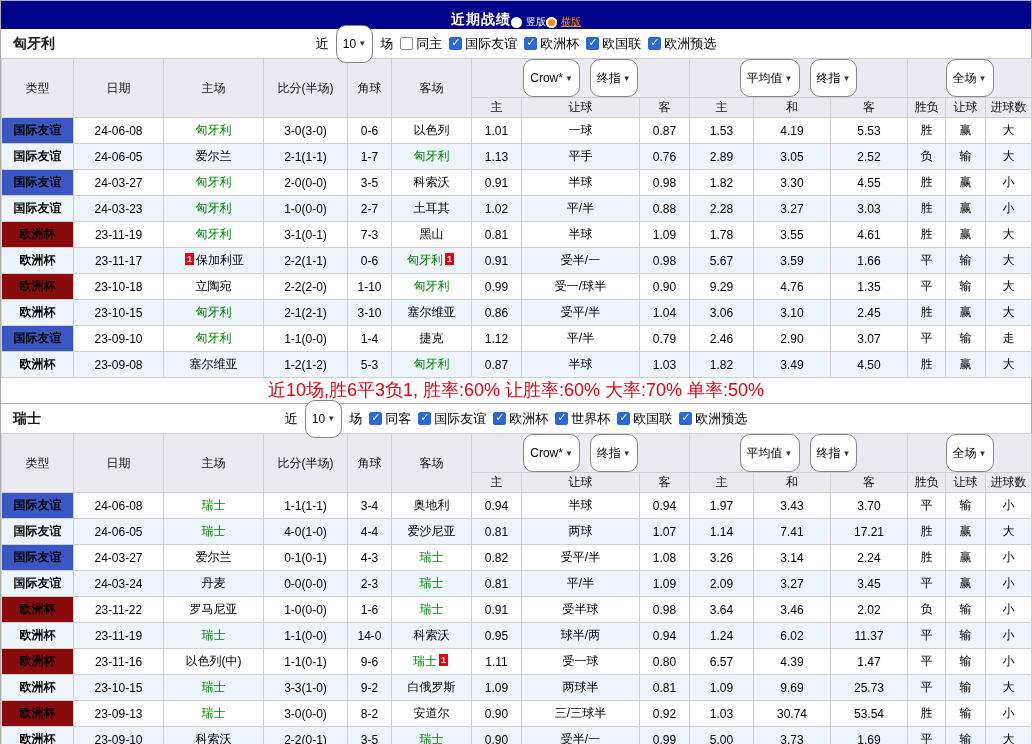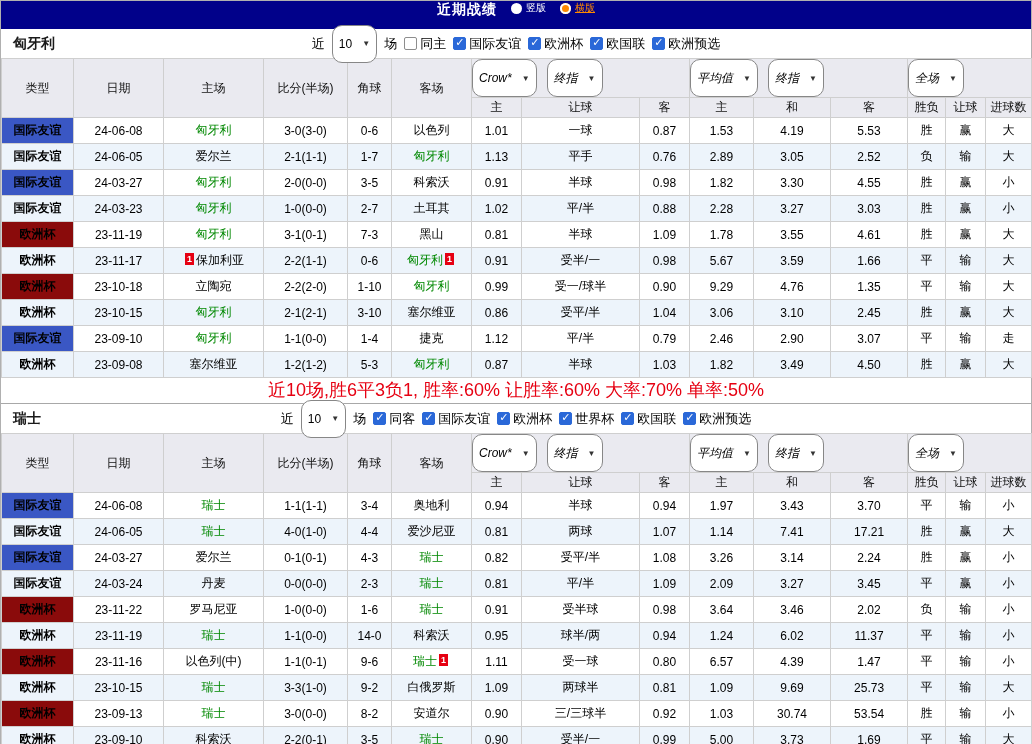--- a/index.html
+++ b/index.html
@@ -1,39 +1,39 @@
 <!DOCTYPE html>
 <html style="--topbar-bg: #01018a; --accent-orange: #ff8a00; --checkbox-blue: #2a68d8; --header-bg: #eaeaf0; --alt-row-bg: #edf4fb; --league-friendly-bg: #3a57c4; --league-cup-bg: #8a0b0b; --team-green: #008800; --score-red: #e60012; --result-red: #e60012; --result-green: #089b08; --result-blue: #0066cc;"><head>
 <meta charset="utf-8">
 <style>
   *{box-sizing:border-box;margin:0;padding:0;}
   body{background:#ffffff;font-family:"Liberation Sans","DejaVu Sans",sans-serif;}
   .page{width:1032px;background:#fff;border:1px solid #b0b0b0;}
-  .topbar{height:28px;background:var(--topbar-bg,#01018a);display:flex;align-items:flex-start;justify-content:center;gap:14px;}
+  .topbar{height:28px;background:var(--topbar-bg,#01018a);display:flex;align-items:flex-end;justify-content:center;}
   .tb-title{color:#fff;font-size:14px;font-weight:bold;letter-spacing:1px;}
   .radio-opt{display:inline-flex;align-items:center;gap:4px;font-size:10px;color:#fff;cursor:pointer;}
   .radio-opt .radio{width:11px;height:11px;border-radius:50%;background:#fff;flex:none;}
   .radio-opt.selected{color:var(--accent-orange,#ff8a00);text-decoration:underline;}
   .radio-opt.selected .radio{background:var(--accent-orange,#ff8a00);box-shadow:inset 0 0 0 2px #fff;}
   .section+.section{border-top:1px solid #a8a8a8;}
   .filterbar{position:relative;height:29px;display:flex;align-items:center;justify-content:center;background:#fff;}
   .team-name{position:absolute;left:12px;font-size:14px;font-weight:bold;color:#1a1a1a;}
   .filter-controls{display:inline-flex;align-items:center;gap:7px;font-size:13px;color:#000;}
   .cbx-label{display:inline-flex;align-items:center;gap:3px;cursor:pointer;font-size:13px;}
   .cbx{width:13px;height:13px;border:1px solid #8d8d8d;border-radius:2px;background:#fff;position:relative;flex:none;}
   .cbx.checked{background:var(--checkbox-blue,#2a68d8);border-color:var(--checkbox-blue,#2a68d8);}
   .cbx.checked::after{content:"✓";position:absolute;left:1px;top:-2px;color:#fff;font-size:11px;font-weight:bold;}
-  .ctl-select{display:inline-flex;align-items:center;gap:10px;height:38px;padding:0 6px;border:1px solid #878787;border-radius:10px;background:#fff;font-size:12px;color:#000;cursor:pointer;white-space:nowrap;}
+  .ctl-select{display:inline-flex;align-items:center;gap:2px;height:38px;padding:0 6px;border:1px solid #878787;border-radius:10px;background:#fff;font-size:12px;color:#000;cursor:pointer;white-space:nowrap;}
   .ctl-select .arrow{font-size:8px;color:#333;}
   table.stats{width:100%;border-collapse:collapse;table-layout:fixed;}
   .stats th,.stats td{border:1px solid #cfcfcf;text-align:center;font-size:12px;white-space:nowrap;overflow:hidden;padding:0;}
   .stats thead th{background:var(--header-bg,#eaeaf0);font-weight:normal;color:#111;}
   .stats thead tr:first-child th{height:27px;}
   .stats thead tr+tr th{height:20px;}
-  .sel-wrap{display:flex;align-items:center;justify-content:flex-start;gap:10px;font-style:italic;}
+  .sel-wrap{display:flex;align-items:center;justify-content:center;gap:10px;}
   .stats tbody td{height:26px;background:#fff;color:#000;}
   .stats tbody tr.alt td{background:var(--alt-row-bg,#edf4fb);}
   td.league{color:#fff;font-weight:bold;}
   td.league.friendly{background:var(--league-friendly-bg,#3a57c4);}
   td.league.cup{background:var(--league-cup-bg,#8a0b0b);}
   .team{color:#000;}
   .team-self{color:var(--team-green,#008800);}
   td.score{color:var(--score-red,#e60012);}
   td.res-r{color:var(--result-red,#e60012);}
   td.res-g{color:var(--result-green,#089b08);}

